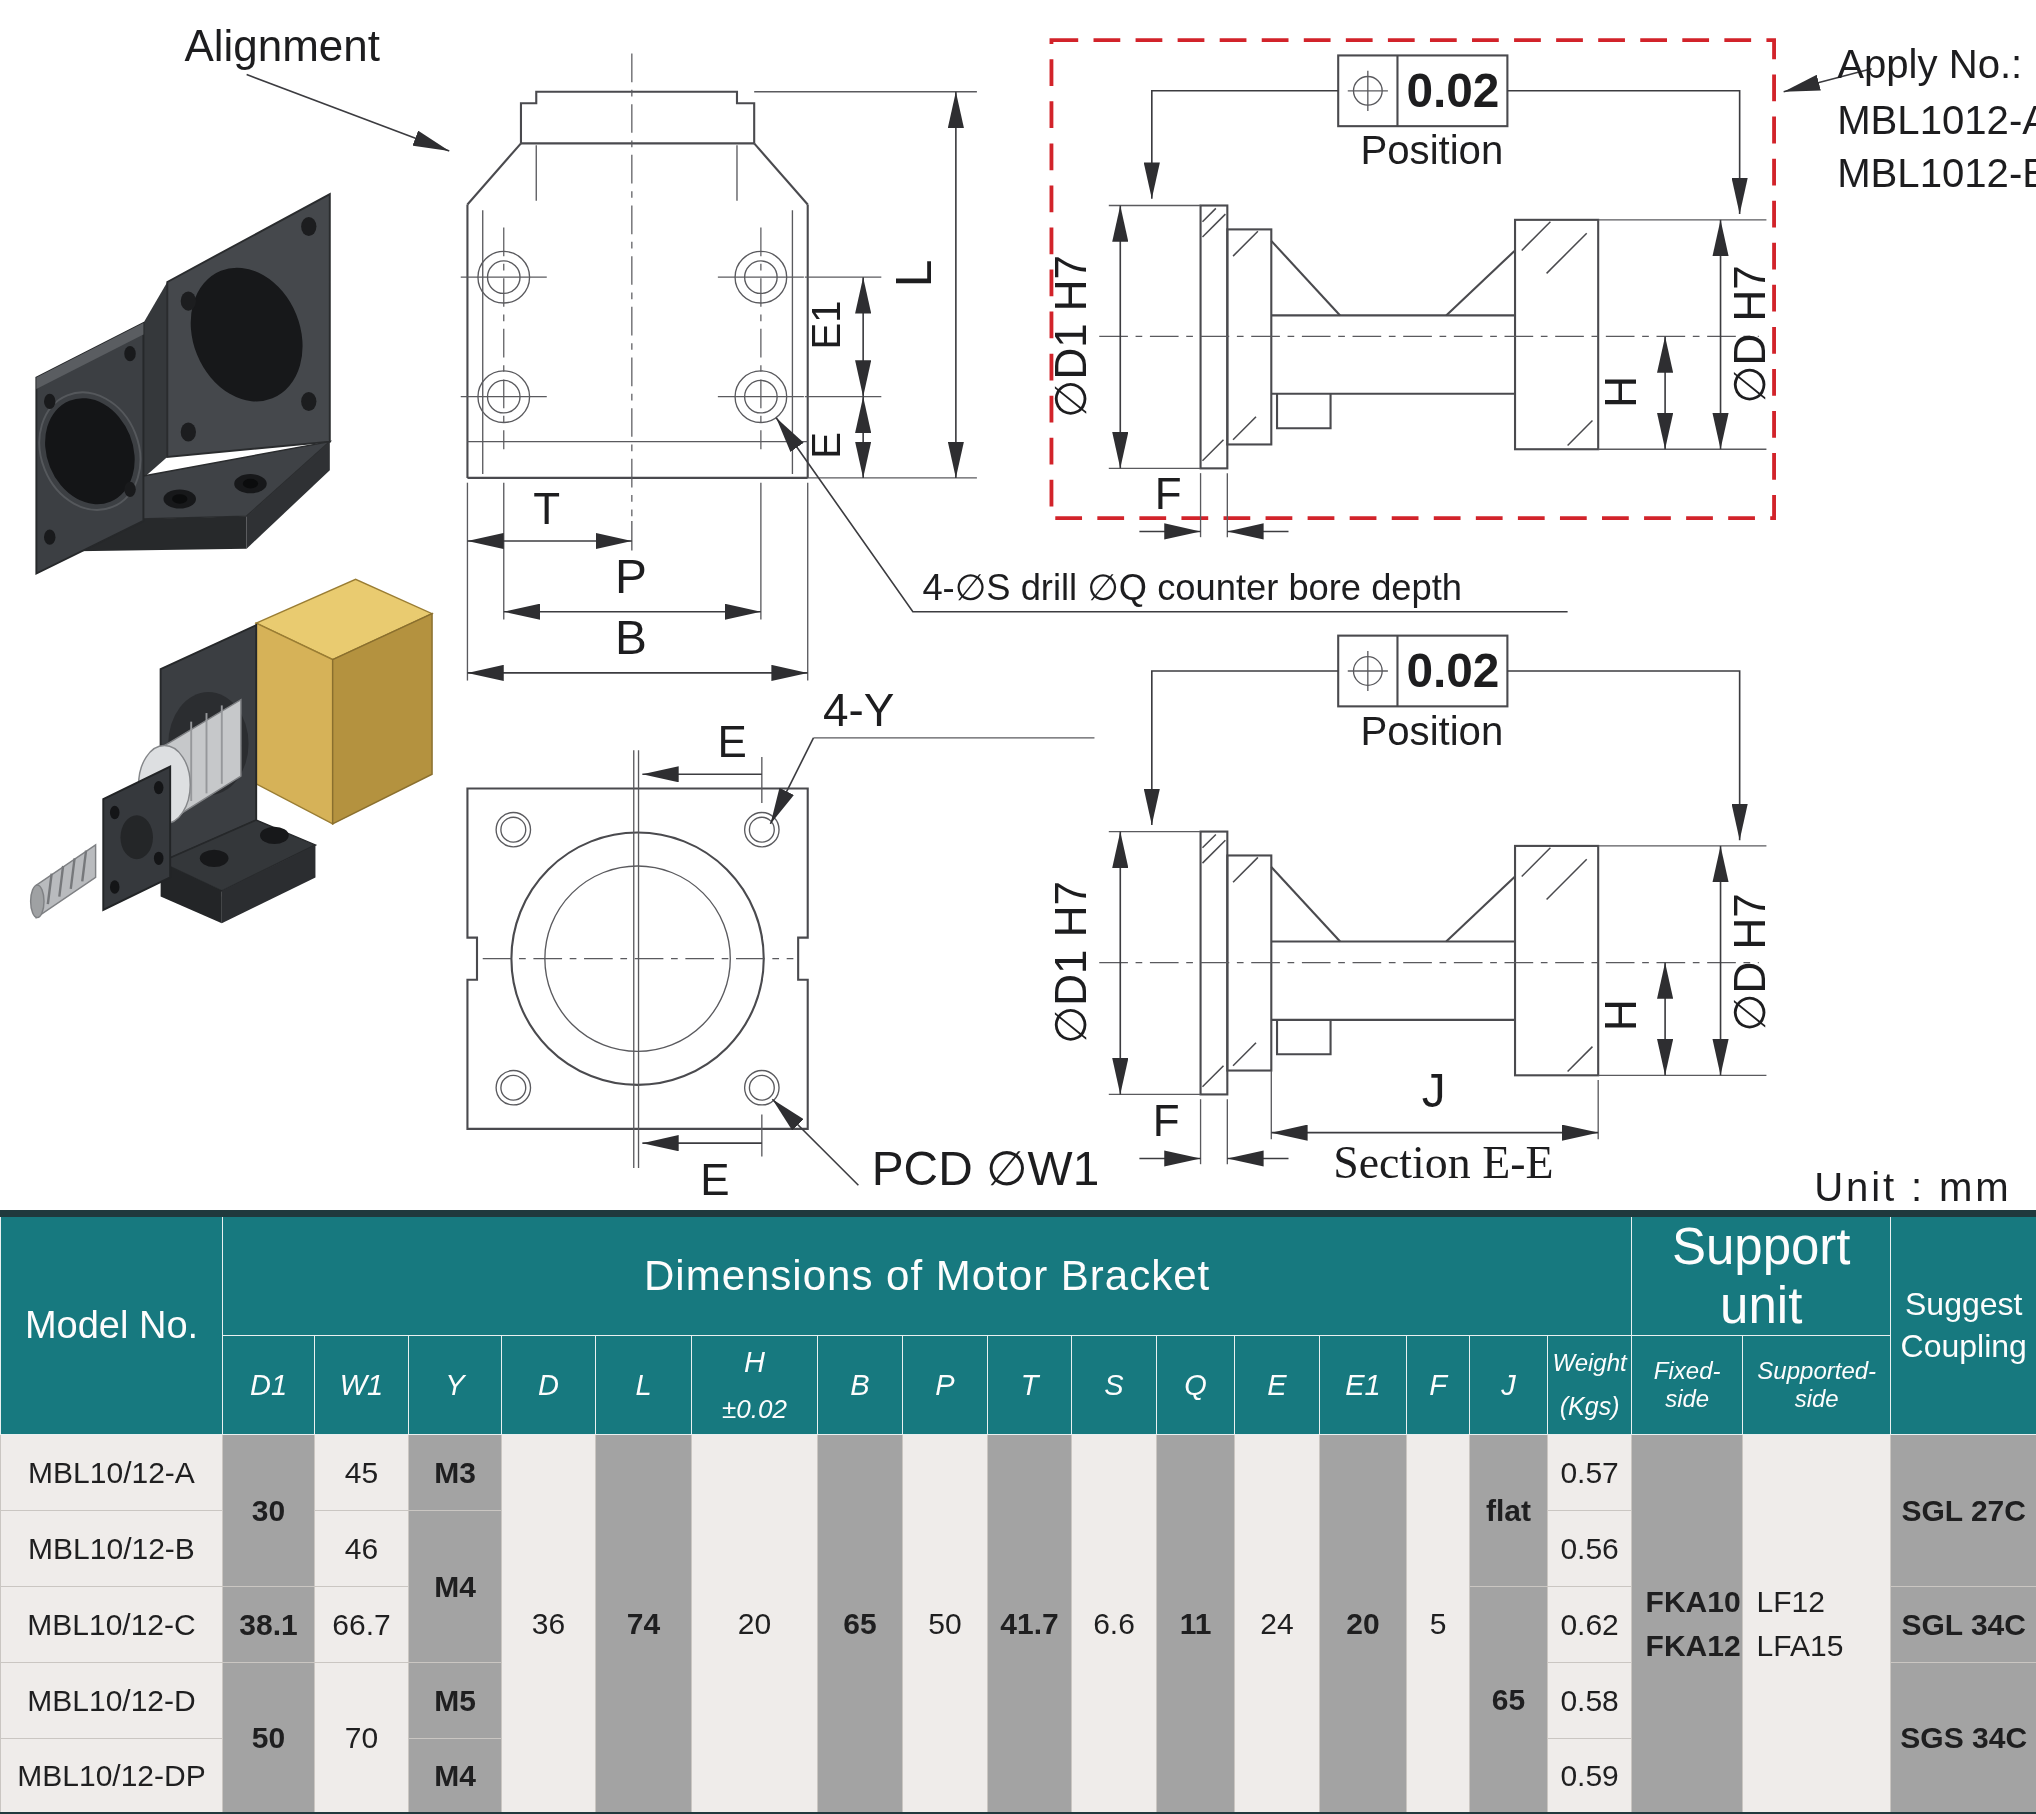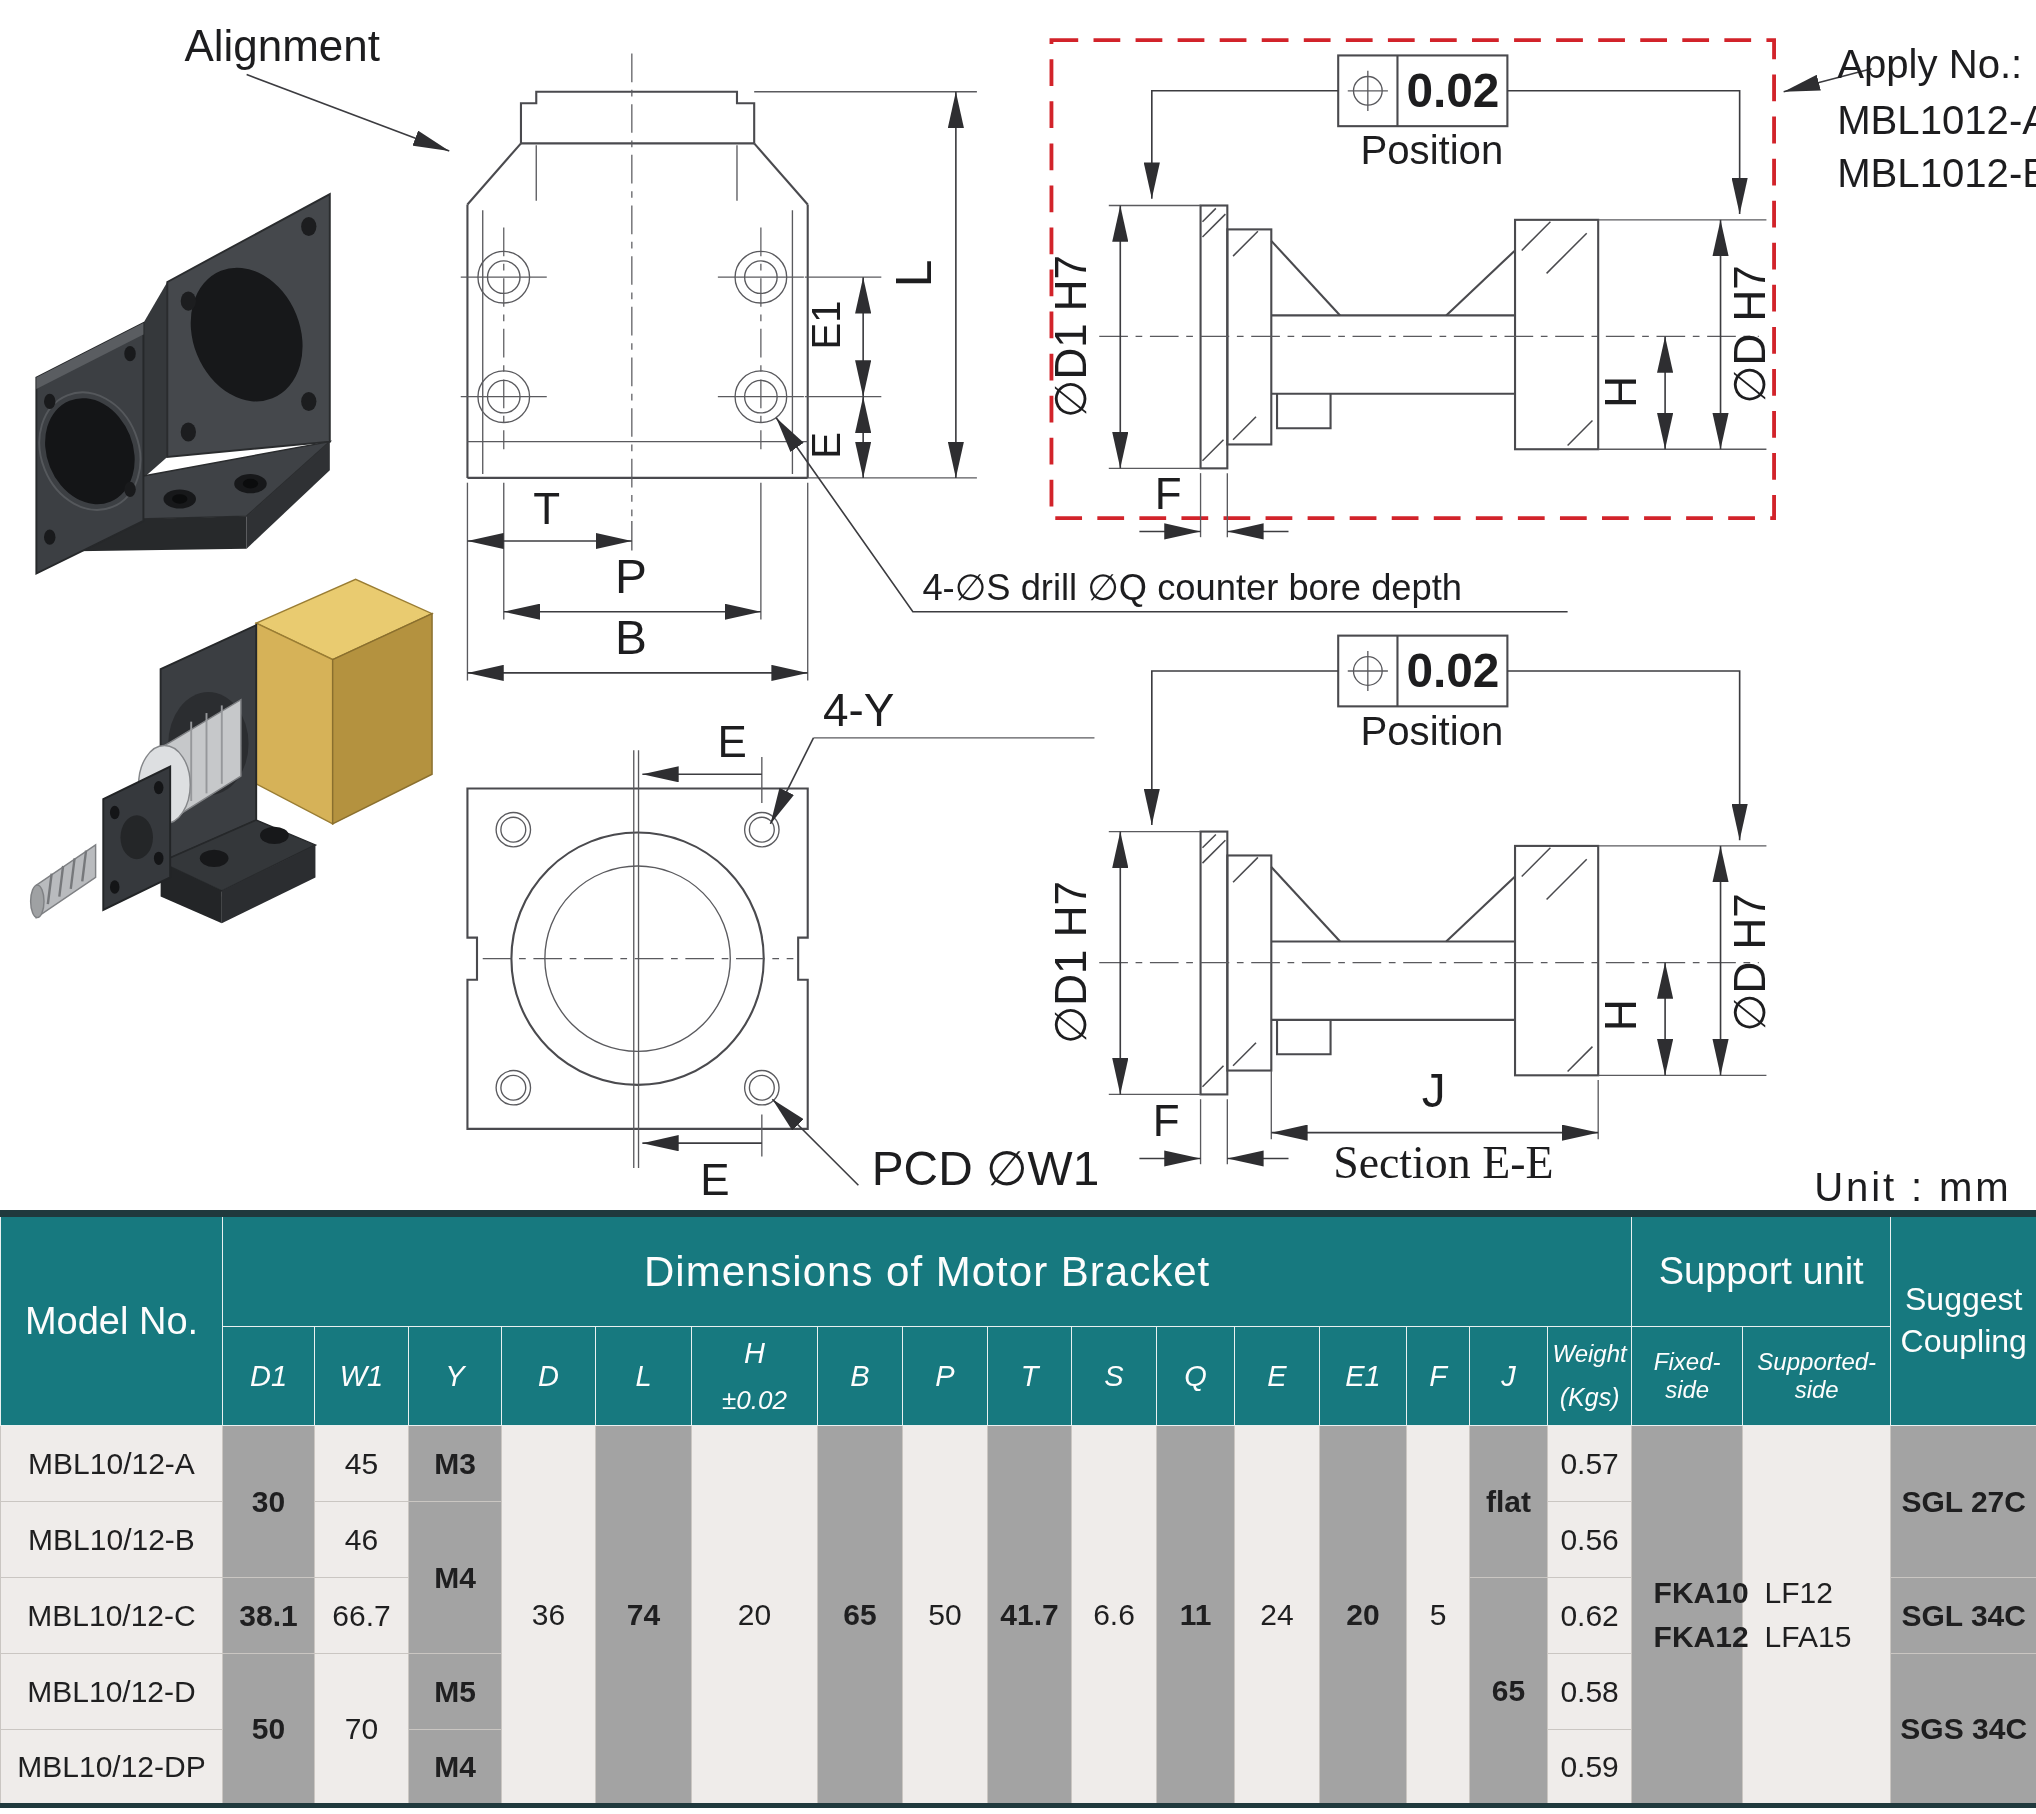--- a/index.html
+++ b/index.html
@@ -22,28 +22,28 @@
     position:absolute;left:0;top:1210px;width:2036px;
     border-collapse:collapse;table-layout:fixed;
     border-top:7.6px solid #20393d;border-bottom:5.7px solid #20393d;
   }
   table.spec th{
     background:#17797f;color:#fdfdfd;font-weight:400;
     border:1.9px solid #e9f0f0;vertical-align:middle;text-align:center;padding:0;
   }
   table.spec td{
     background:#efecea;border:1px solid #cac6c2;color:#1f1f20;
-    font-size:30px;text-align:center;vertical-align:middle;padding:8px;
+    font-size:30px;text-align:center;vertical-align:middle;padding:0;
   }
   table.spec td.s{background:#a3a3a3;font-weight:bold;}
   tr.hrow1{height:113px;} tr.hrow2{height:99px;font-style:italic;}
   tbody tr{height:76px;}
   .h-model{font-size:38px;text-align:left;padding-left:13.4px;}
   .h-group{font-size:42px;letter-spacing:1px;}
-  .h-support{font-size:38px;}
+  .h-support{font-size:51px;}
   .h-suggest{font-size:32px;line-height:1.3;}
   .h-col{font-size:29px;}
   .h-col .sub{display:block;font-size:26px;margin-top:15px;}
   .h-col .lab{display:block;}
   .h-weight .lab{font-size:24px;}
   .h-weight .sub{font-size:25px;}
   .h-side{font-size:24px;}
   td.model{text-align:left;padding-left:17px;}
   td.twoline span{display:block;text-align:left;padding-left:13.4px;line-height:1.45;}
   td.coup{text-align:left;padding-left:11.5px;}

